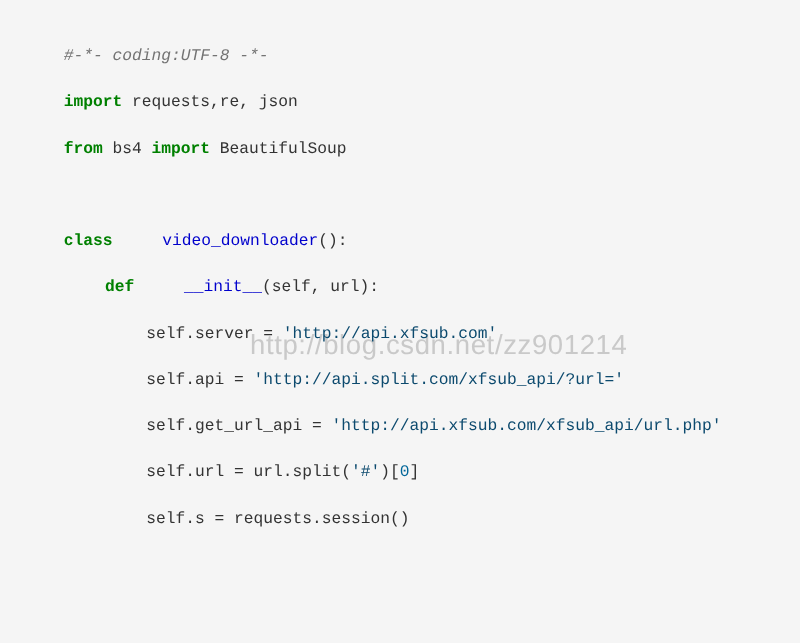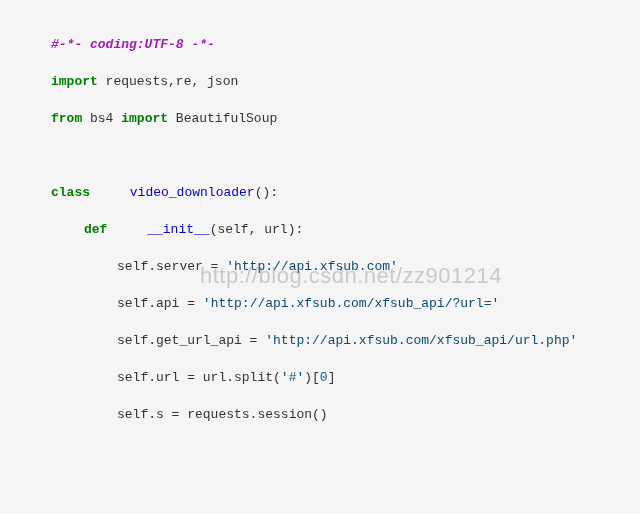--- a/index.html
+++ b/index.html
@@ -24,21 +24,21 @@
   .watermark {
     position: absolute;
     top: 260px;
     left: 200px;
     color: #c9c9c9;
     font-size: 22px;
     font-family: Arial, sans-serif;
     z-index: 1;
     letter-spacing: 0.5px;
   }
-  .c  { color: #a21caf; font-style: italic; font-weight: bold; }      
+  .c  { color: #737373; font-style: italic; }      
   .kw { color: #008000; font-weight: bold; }     
   .fn { color: #0000cc; margin-left: 32px; }                        
   .st { color: #0c4a6e; margin-top: 27px; }                        
   .nm { color: #006699; }                        
   .line { display: block; }
   .ind1 { padding-left: 33px; }
   .ind2 { padding-left: 66px; }
   .ind3 { padding-left: 99px; }
 </style>
 </head>
@@ -47,21 +47,21 @@
 <div class="watermark">http://blog.csdn.net/zz901214</div>
 
 <div class="code-area">
 <span class="line ind1"><span class="c">#-*- coding:UTF-8 -*-</span></span>
 <span class="line ind1"><span class="kw">import</span><span> requests,re, json</span></span>
 <span class="line ind1"><span class="kw">from</span><span> bs4 </span><span class="kw">import</span><span> BeautifulSoup</span></span>
 <span class="line"> </span>
 <span class="line ind1"><span class="kw">class</span><span class="fn"> video_downloader</span><span>():</span></span>
 <span class="line ind2"><span class="kw">def</span><span class="fn"> __init__</span><span>(self, url):</span></span>
 <span class="line ind3"><span>self.server = </span><span class="st">'http://api.xfsub.com'</span></span>
-<span class="line ind3"><span>self.api = </span><span class="st">'http://api.xfsub.com/xfsub_api/?url='</span></span>
+<span class="line ind3"><span>self.api = </span><span class="st">'http://api.split.com/xfsub_api/?url='</span></span>
 <span class="line ind3"><span>self.get_url_api = </span><span class="st">'http://api.xfsub.com/xfsub_api/url.php'</span></span>
 <span class="line ind3"><span>self.url = url.split(</span><span class="st">'#'</span><span>)[</span><span class="nm">0</span><span>]</span></span>
 <span class="line ind3"><span>self.s = requests.session()</span></span>
 <span class="line"> </span>
 
 
 
 
 
 

